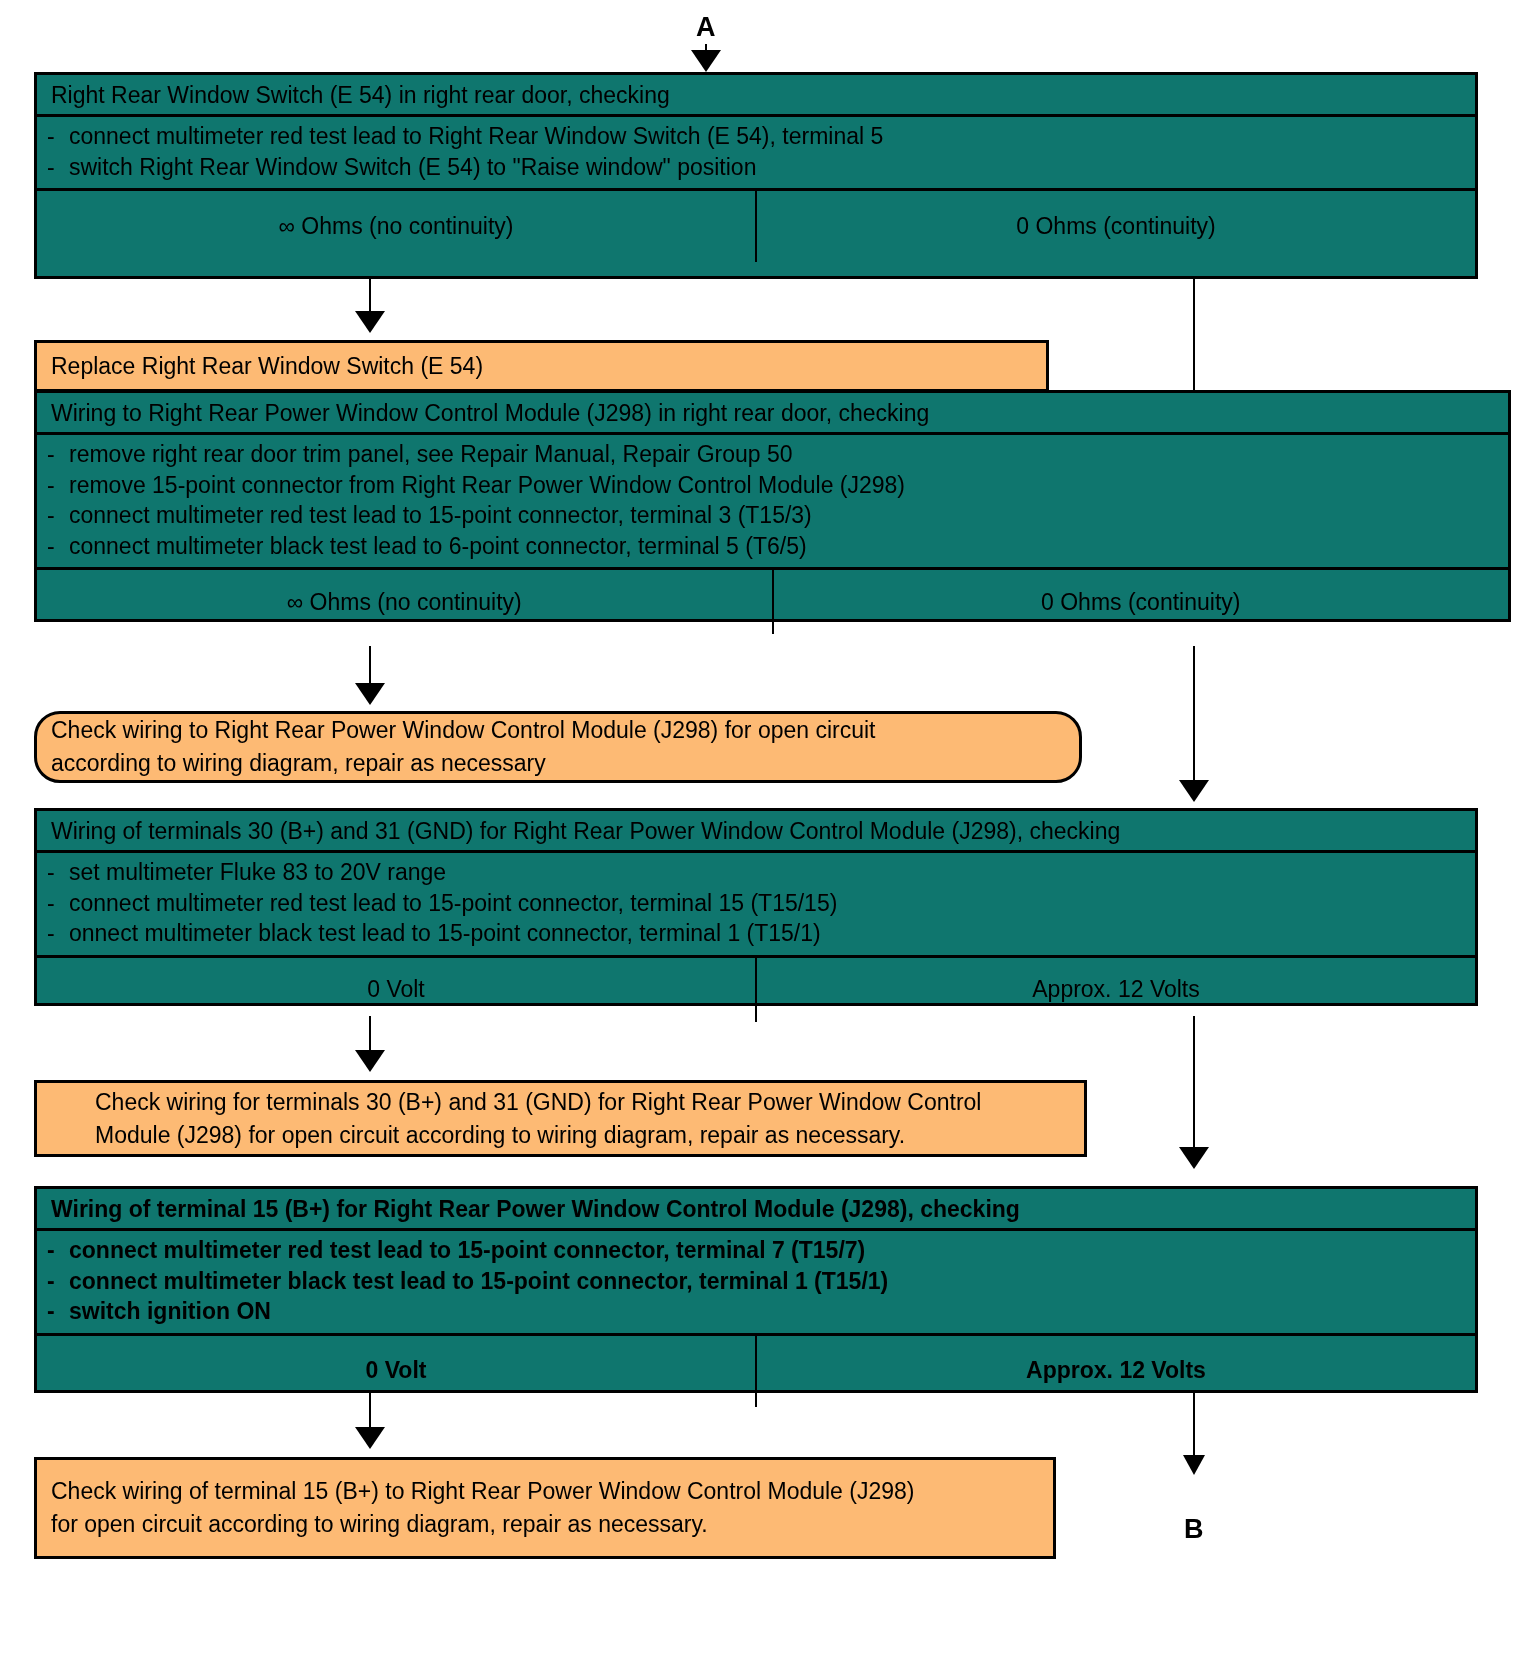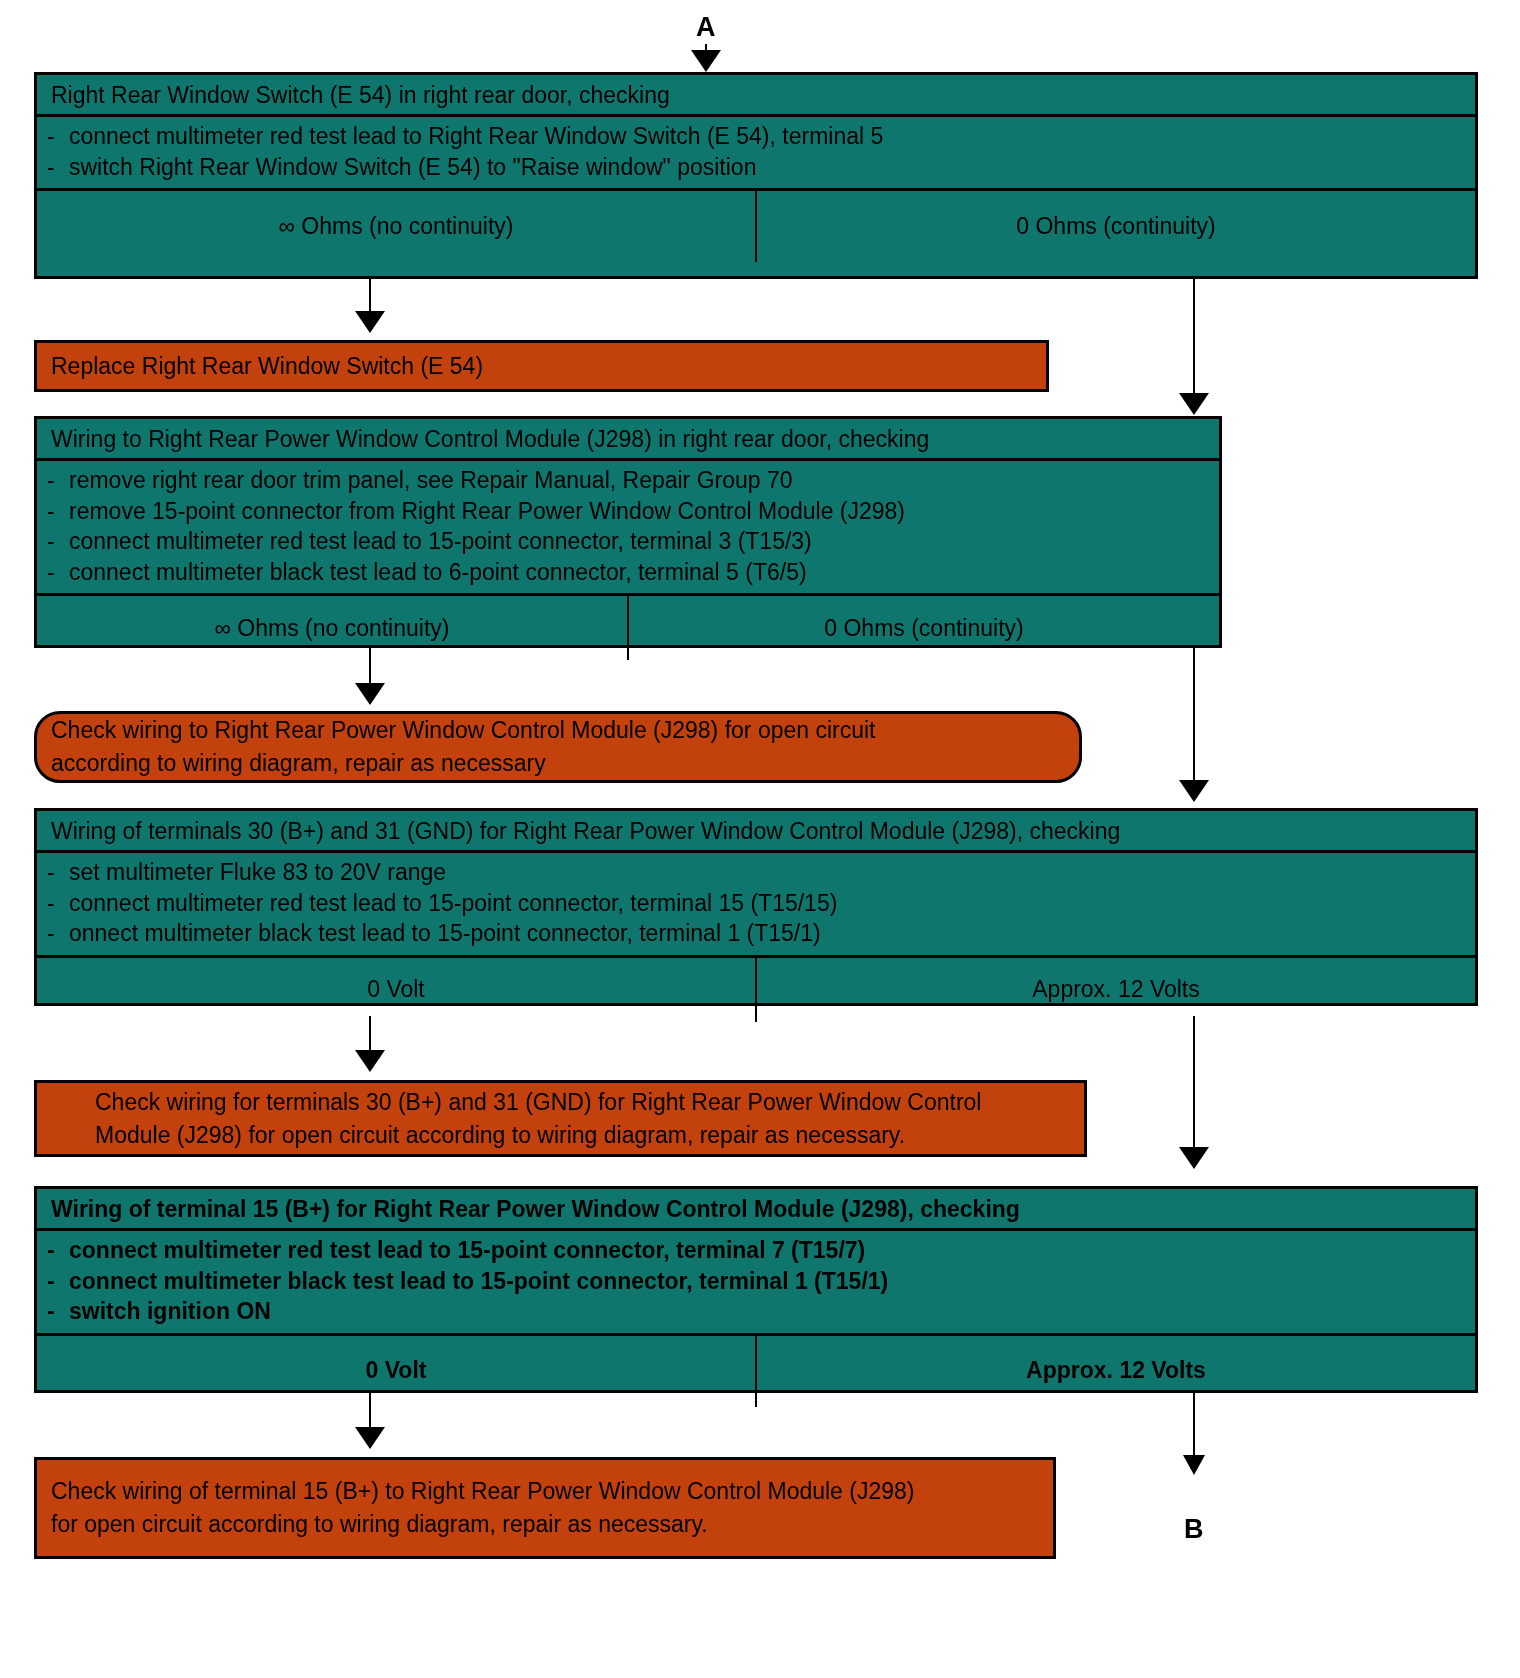--- a/index.html
+++ b/index.html
@@ -70,21 +70,21 @@
     font-size: 23px;
     line-height: 1.2;
   }
   .result-cell.left {
     border-right: 2px solid #000;
   }
 
   
   .action-box {
     border: 3px solid #000;
-    background: #c2410c;
+    background: #fdba74;
     display: flex;
     align-items: center;
   }
   .action-text {
     font-size: 23px;
     line-height: 1.42;
     padding-left: 14px;
     white-space: pre-line;
   }
   .vline-thin {
@@ -131,24 +131,24 @@
 <div class="vline-thin" style="left:369px; top:279px; height:48px;"></div>
 <div class="ahead" style="left:355px; top:311px;"></div>
 
 <div class="vline-thin" style="left:1193px; top:279px; height:131px;"></div>
 <div class="ahead" style="left:1179px; top:393px;"></div>
 
 <div class="abs action-box" style="left:34px; top:340px; width:1015px; height:52px;">
   <div class="action-text">Replace Right Rear Window Switch (E 54)</div>
 </div>
 
-<div class="abs dbox" style="left:34px; top:416px; width:1188px; height:232px;">
+<div class="abs dbox" style="left:34px; top:390px; width:1477px; height:232px;">
   <div class="box-title">Wiring to Right  Rear Power Window Control Module (J298) in right rear door, checking</div>
   <div class="box-steps">
-    <div class="step"><span class="dash">-</span><span>remove right rear door trim panel, see Repair Manual, Repair Group 70</span></div>
+    <div class="step"><span class="dash">-</span><span>remove right rear door trim panel, see Repair Manual, Repair Group 50</span></div>
     <div class="step"><span class="dash">-</span><span>remove 15-point connector from Right  Rear Power Window Control Module (J298)</span></div>
     <div class="step"><span class="dash">-</span><span>connect multimeter red test lead to 15-point connector,  terminal 3 (T15/3)</span></div>
     <div class="step"><span class="dash">-</span><span>connect multimeter black test lead to 6-point connector,  terminal 5 (T6/5)</span></div>
   </div>
   <div class="box-results" style="height:64px;">
     <div class="result-cell left">∞ Ohms  (no continuity)</div>
     <div class="result-cell">0 Ohms  (continuity)</div>
   </div>
 </div>
 

